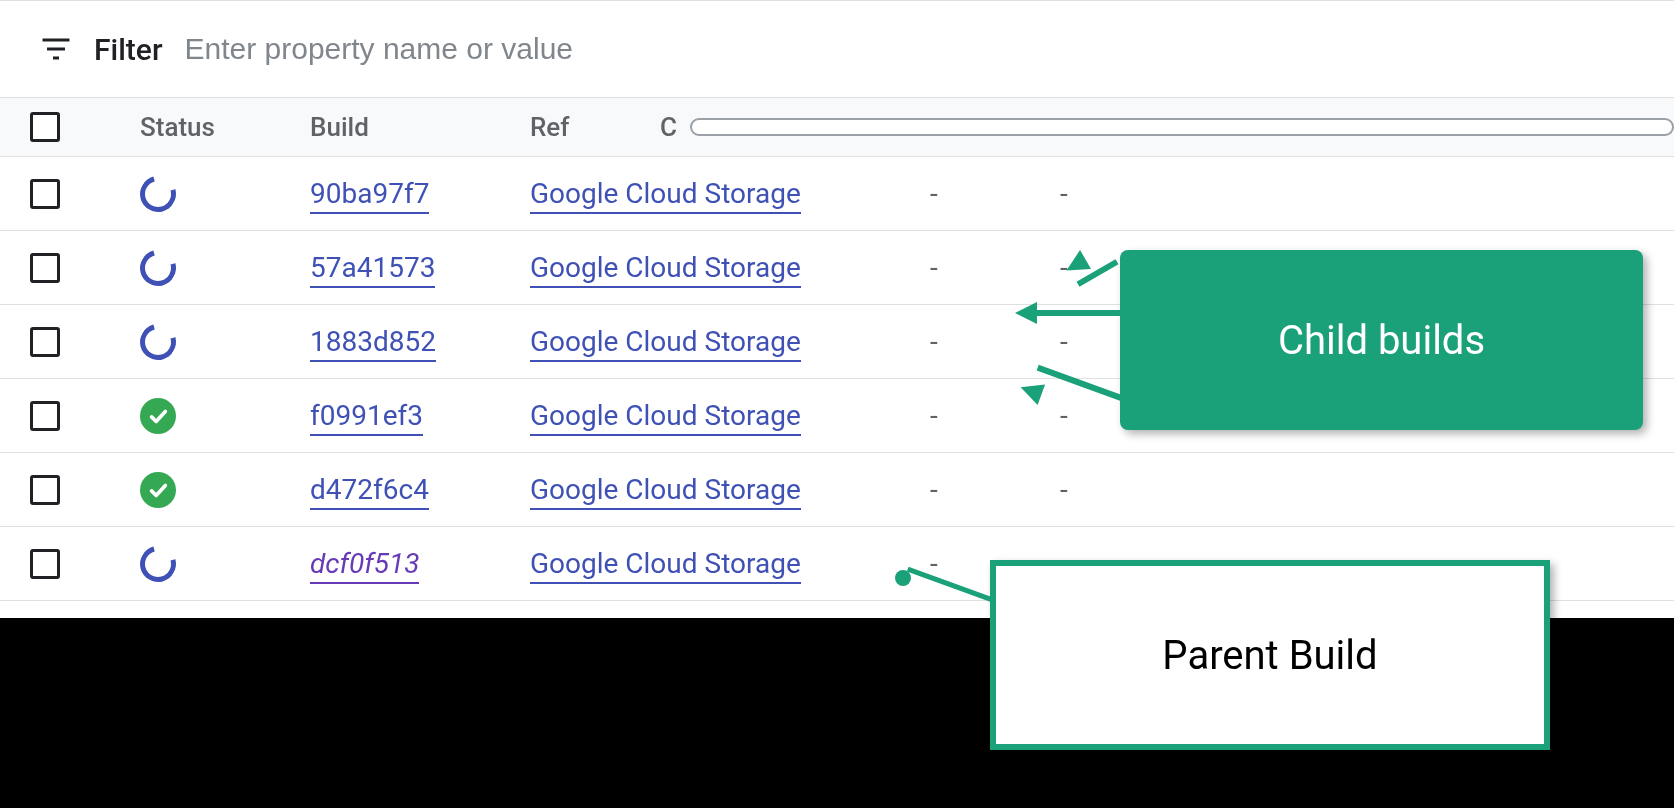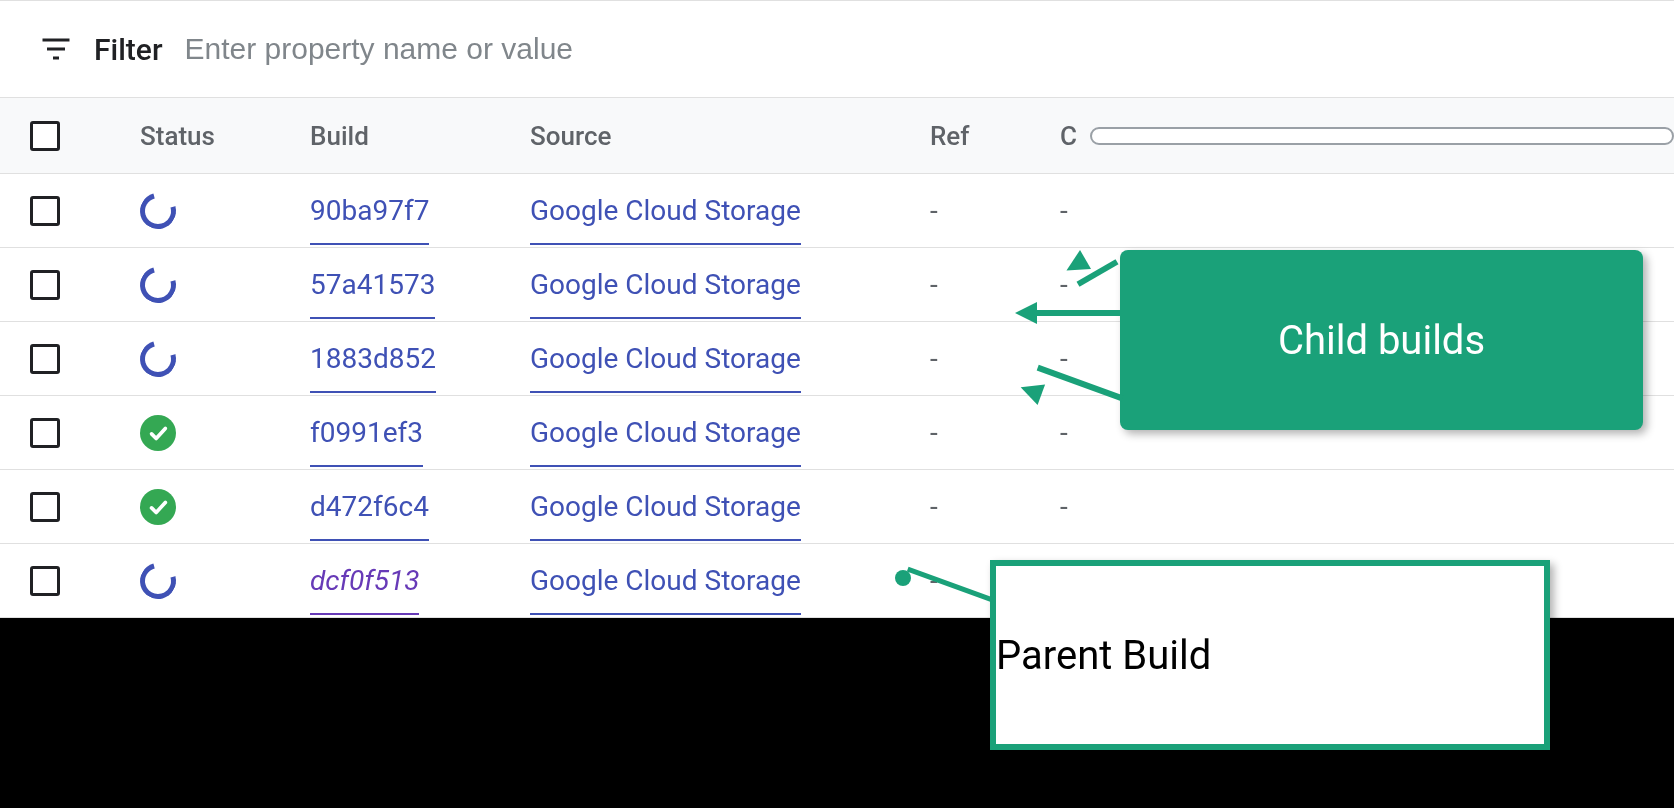--- a/index.html
+++ b/index.html
@@ -45,21 +45,21 @@
 
   .table {
     width: 100%;
   }
   .header-row {
     display: flex;
     align-items: center;
     background: #f8f9fa;
     border-top: 1px solid #e0e0e0;
     border-bottom: 1px solid #e0e0e0;
-    height: 77px;
+    height: 60px;
     padding-left: 30px;
     color: #5f6368;
     font-weight: 500;
     font-size: 26px;
   }
   .data-row {
     display: flex;
     align-items: center;
     border-bottom: 1px solid #e0e0e0;
     height: 74px;
@@ -97,21 +97,21 @@
     border-radius: 50%;
     display: flex;
     align-items: center;
     justify-content: center;
   }
   .check-circle svg { width: 22px; height: 22px; }
 
   .link {
     color: #3f51b5;
     border-bottom: 2px solid #3f51b5;
-    padding-bottom: 16px;
+    padding-bottom: 2px;
     cursor: pointer;
     margin-top: 32px;
   }
   .link.visited {
     color: #673ab7;
     border-bottom-color: #673ab7;
     font-style: italic;
   }
   .dash { color: #5f6368; }
 
@@ -164,21 +164,21 @@
   .callout-parent {
     top: 560px;
     left: 990px;
     width: 560px;
     height: 190px;
     background: #fff;
     color: #000;
     border: 6px solid #1aa179;
     display: flex;
     align-items: center;
-    justify-content: flex-start;
+    justify-content: center;
   }
   .arrow {
     position: absolute;
     background: #1aa179;
   }
   .arrow-head {
     position: absolute;
     width: 0; height: 0;
   }
   
@@ -205,21 +205,20 @@
   <input class="filter-input" placeholder="Enter property name or value" style="">
 </div>
 
 <div class="table">
   <div class="header-row">
     <div class="col-check">
         <div class="checkbox"></div>
       </div>
     <div class="col-status">Status</div>
     <div class="col-build">Build</div>
-    <div class="col-source">Source</div>
     <div class="col-ref">Ref</div>
     <div class="col-c">
       <span class="header-c-label">C</span>
       <div class="header-scrollbar"></div>
     </div>
   </div>
 
   <div id="rows">
       <div class="data-row">
         <div class="col-check">

